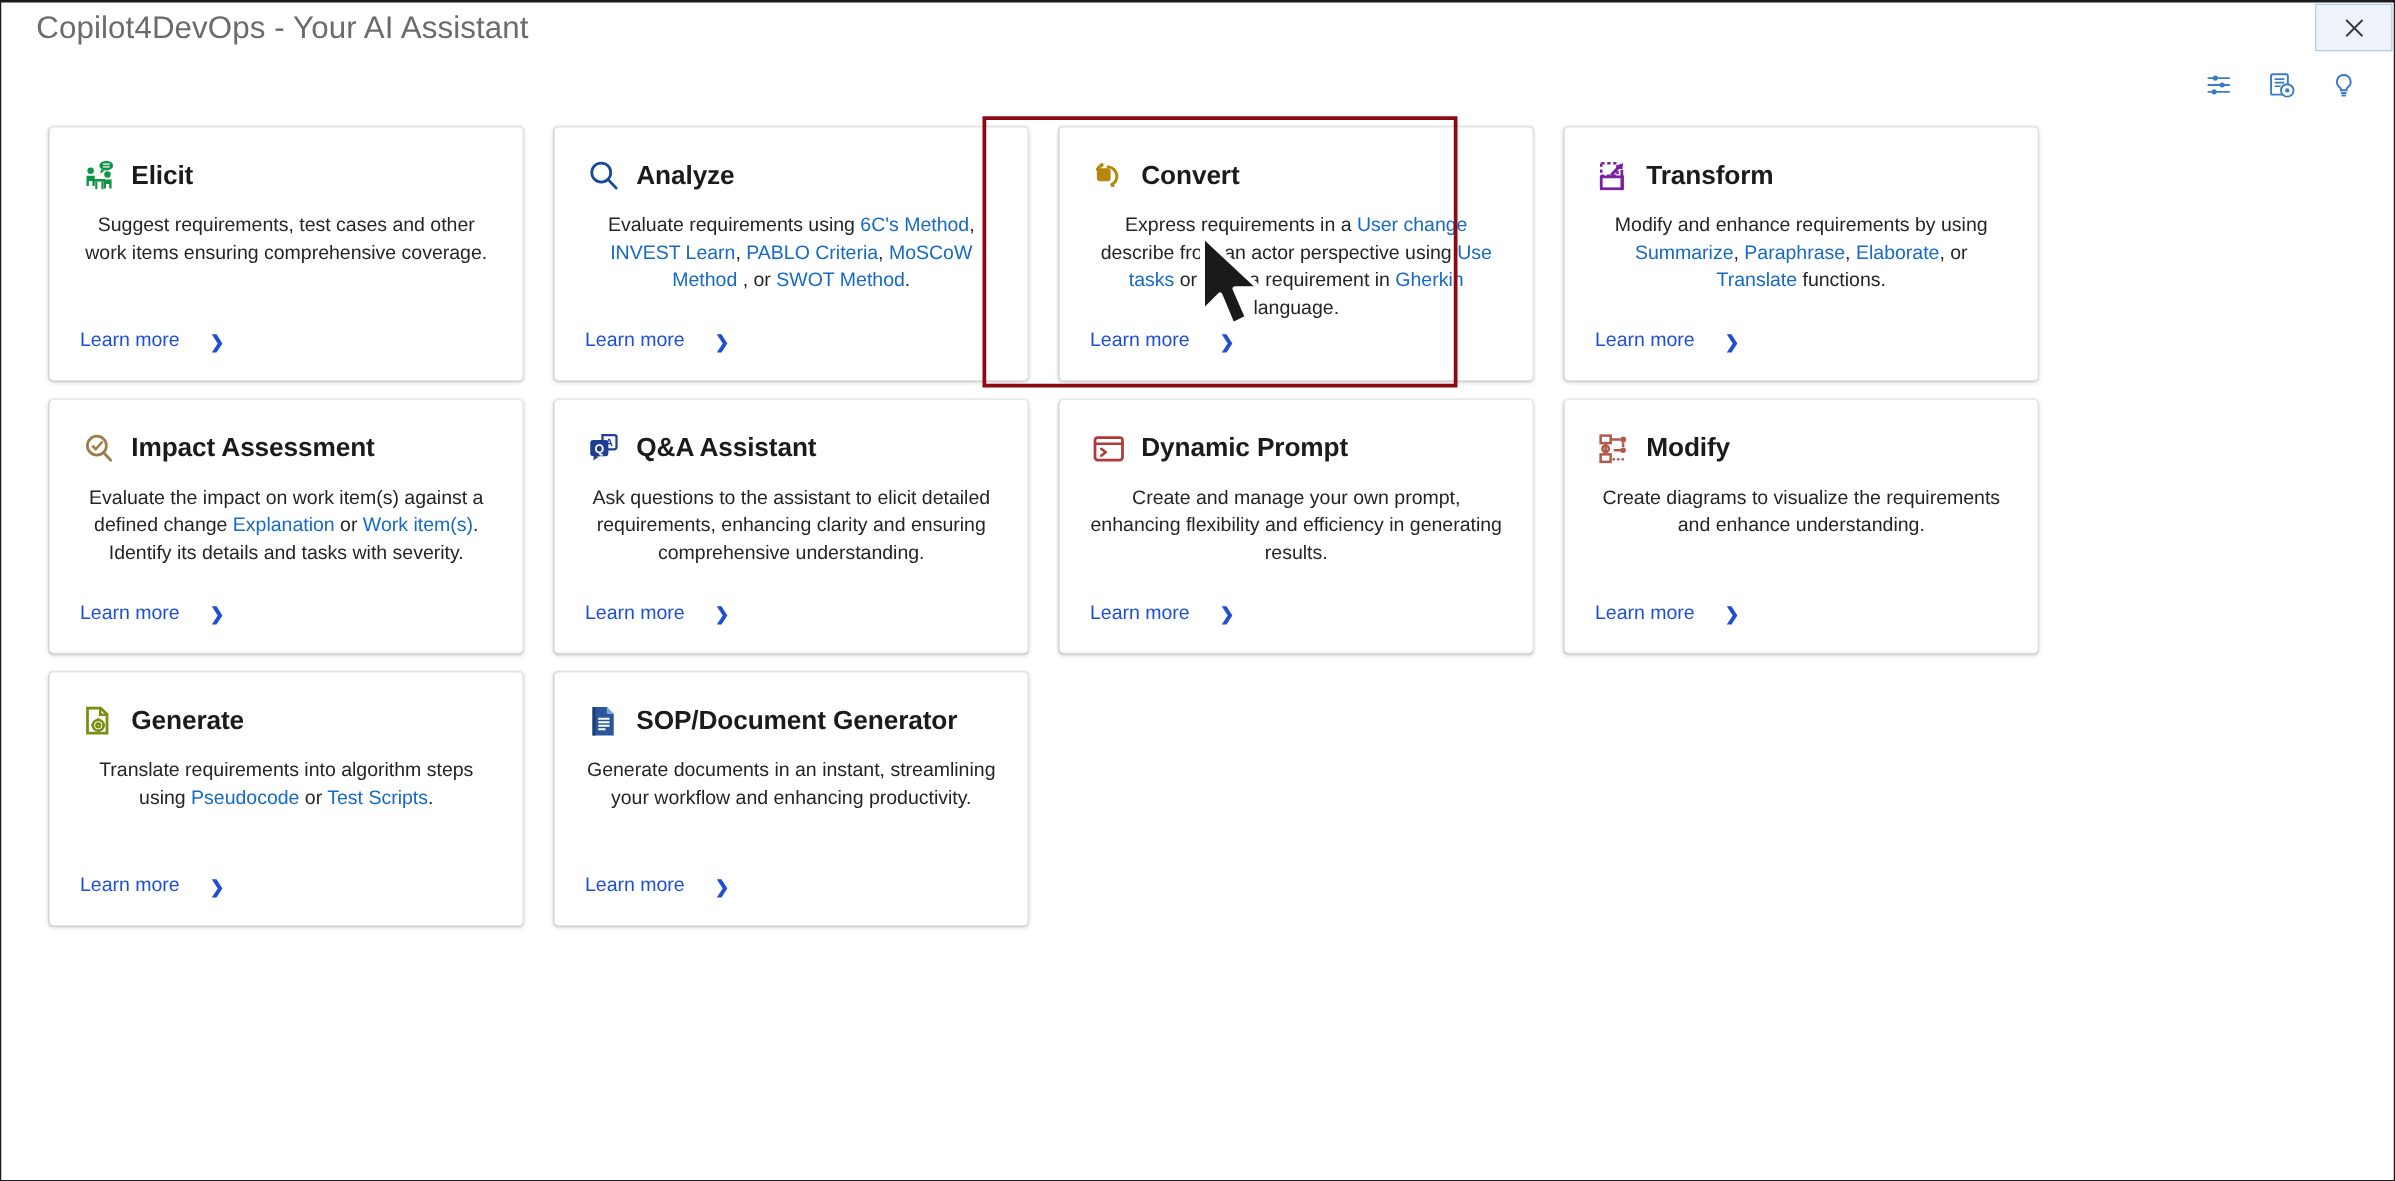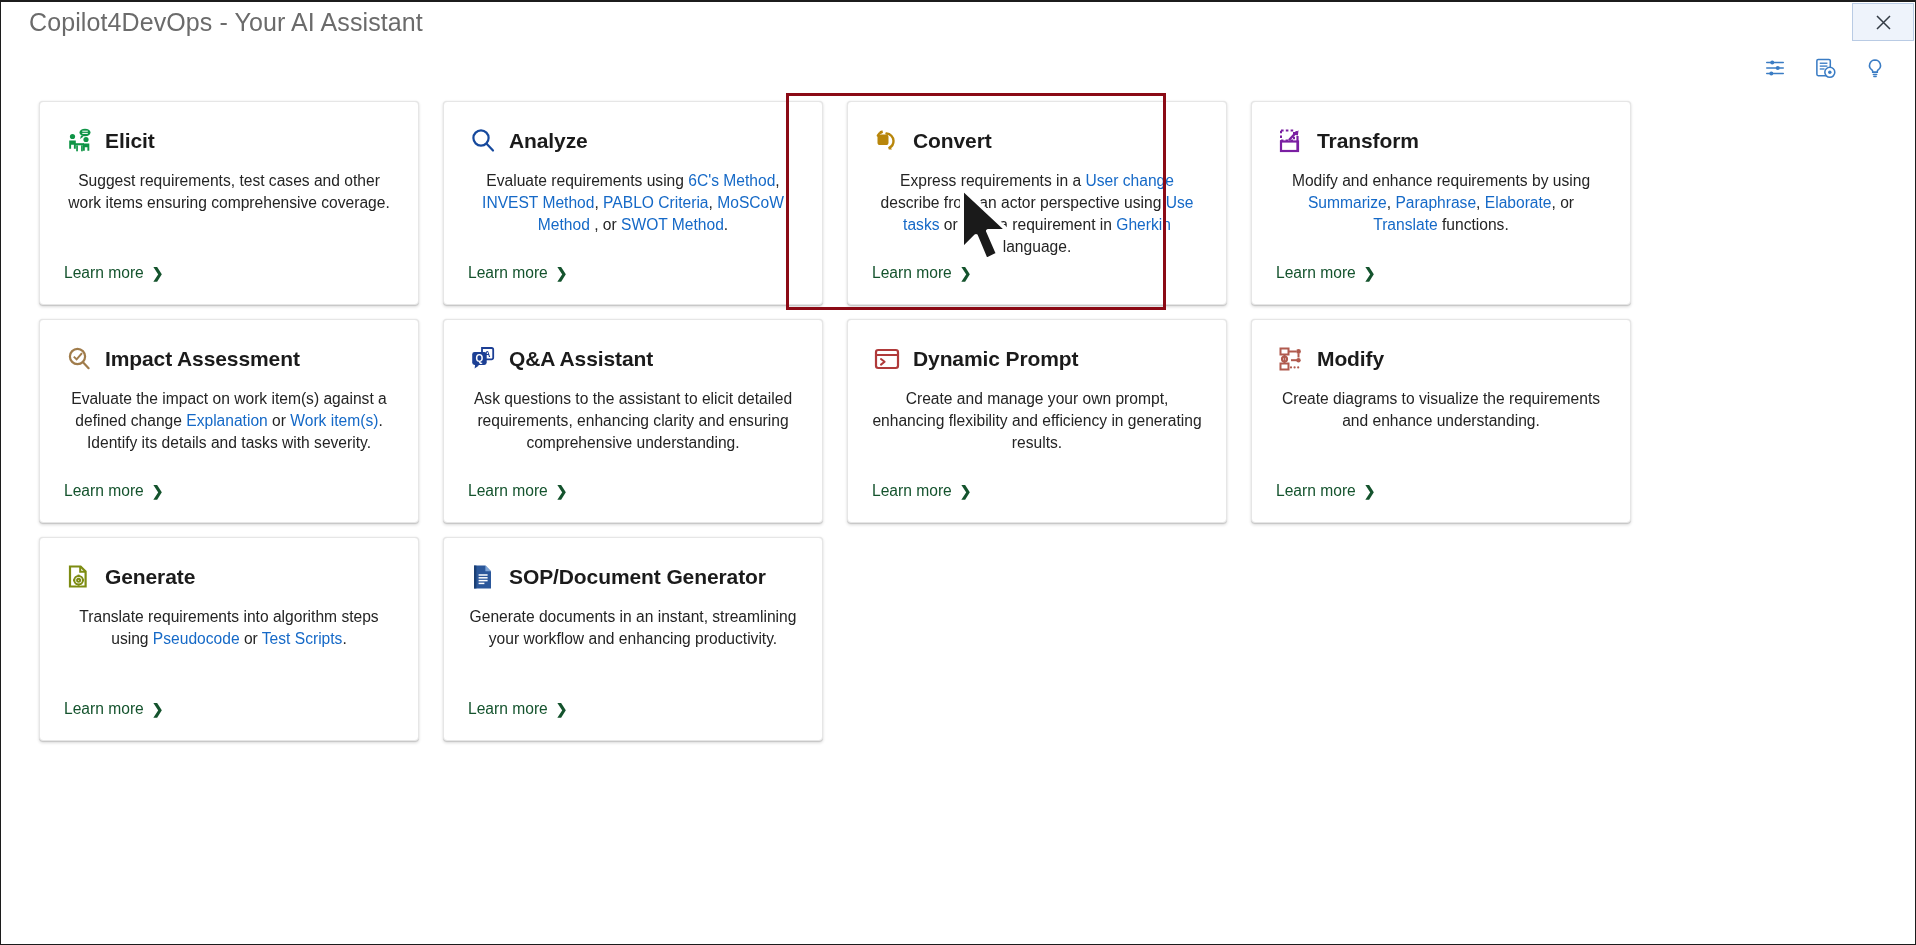--- a/index.html
+++ b/index.html
@@ -111,22 +111,22 @@
   .card-desc {
     font-size: 15.6px;
     line-height: 22px;
     color: #242424;
   }
   .lnk { color: #1569c7; }
   .learn {
     position: absolute;
     left: 24px; bottom: 22px;
     font-size: 15.6px;
-    color: #14532d;
-    display: flex; align-items: center; gap: 8px;
+    color: #1d4ed8;
+    display: flex; align-items: center; gap: 24px;
     cursor: pointer;
   }
   .learn .chev { font-weight: 700; font-size: 14px; }
 
   
   #highlight {
     position: absolute;
     left: 785px; top: 91px;
     width: 380px; height: 217px;
     border: 3px solid #8b0a15;
@@ -225,21 +225,21 @@
         <div class="card">
           <div class="card-head">
             <span class="card-icon">
               <svg width="28" height="28" viewBox="0 0 28 28" fill="none" stroke="#16499d" stroke-width="2.2">
                 <circle cx="12" cy="11" r="7.6"></circle>
                 <line x1="17.6" y1="16.8" x2="24" y2="23.5" stroke-linecap="round"></line>
               </svg>
             </span>
             <span class="card-title">Analyze</span>
           </div>
-          <div class="card-desc"><span>Evaluate requirements using </span><span class="lnk">6C's Method</span><span>, </span><span class="lnk">INVEST Method</span><span>, </span><span class="lnk">PABLO Criteria</span><span>, </span><span class="lnk">MoSCoW Method</span><span> , or </span><span class="lnk">SWOT Method</span><span>.</span></div>
+          <div class="card-desc"><span>Evaluate requirements using </span><span class="lnk">6C's Method</span><span>, </span><span class="lnk">INVEST Learn</span><span>, </span><span class="lnk">PABLO Criteria</span><span>, </span><span class="lnk">MoSCoW Method</span><span> , or </span><span class="lnk">SWOT Method</span><span>.</span></div>
           <div class="learn">
             <span>Learn more</span>
             <span class="chev">❯</span>
           </div>
         </div>
       </div>
 
       <div class="cell">
         <div class="card">
           <div class="card-head">

